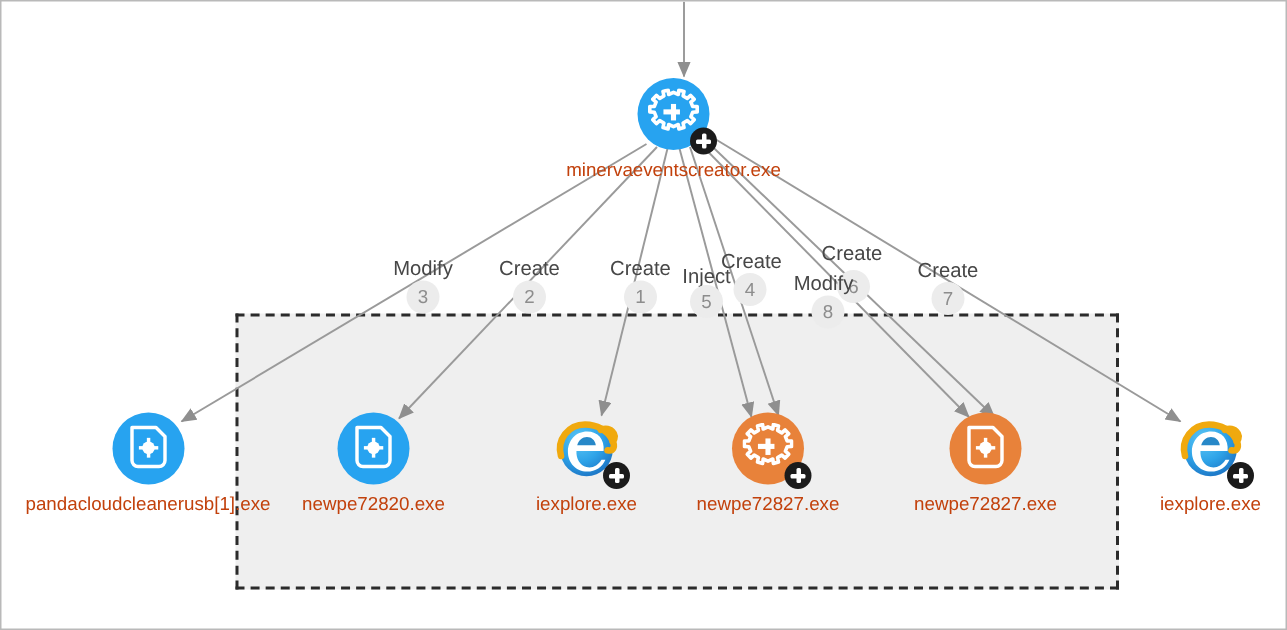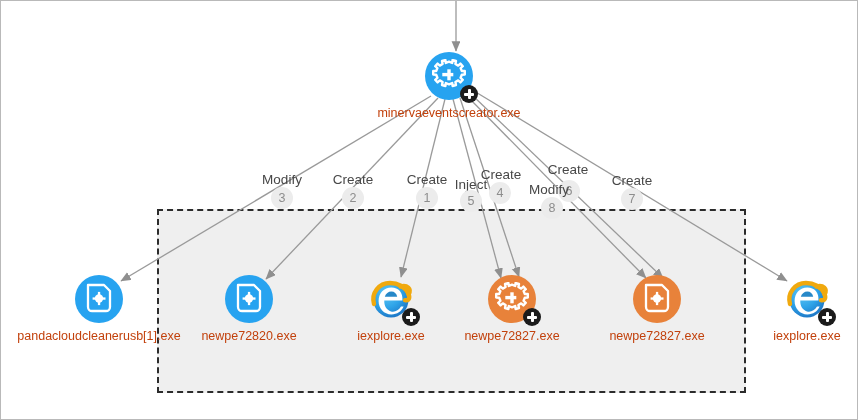--- a/index.html
+++ b/index.html
@@ -44,21 +44,21 @@
     text-align:center;
     font-size:12.5px;
     color:#c2410c;
     line-height:15px;
     white-space:pre-line;
     width:170px;
     left:0;
   }
   .node-label.wrapleft{
     width:164px;
-    text-align:center;
+    text-align:left;
     transform:none;
     left:-82px;
   }
   
   .plus-badge{
     position:absolute;
     width:18px;height:18px;
     right:-5px;bottom:-3px;
     border-radius:50%;
     background:#1b1b1b;

